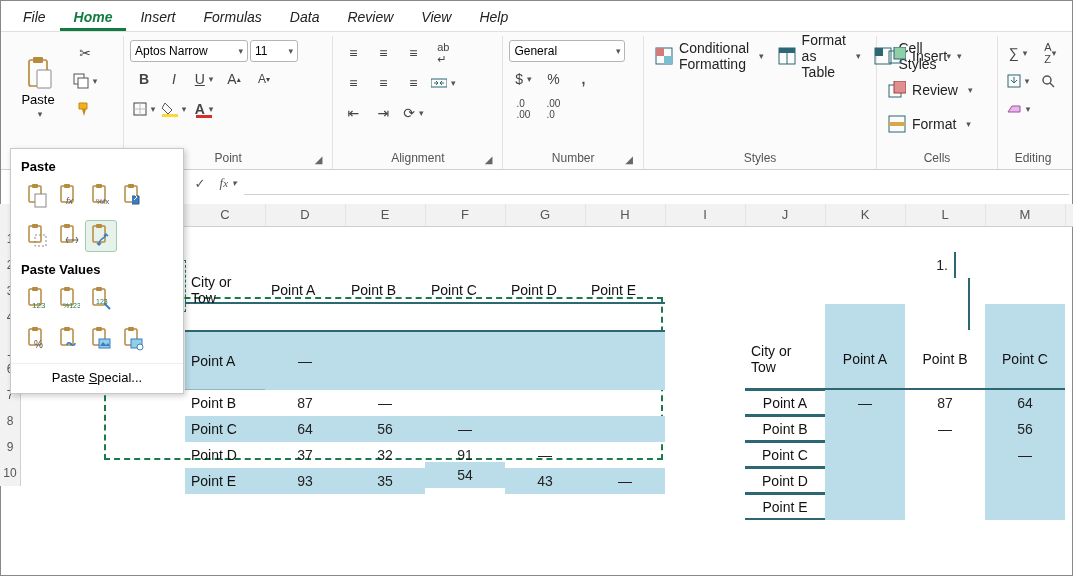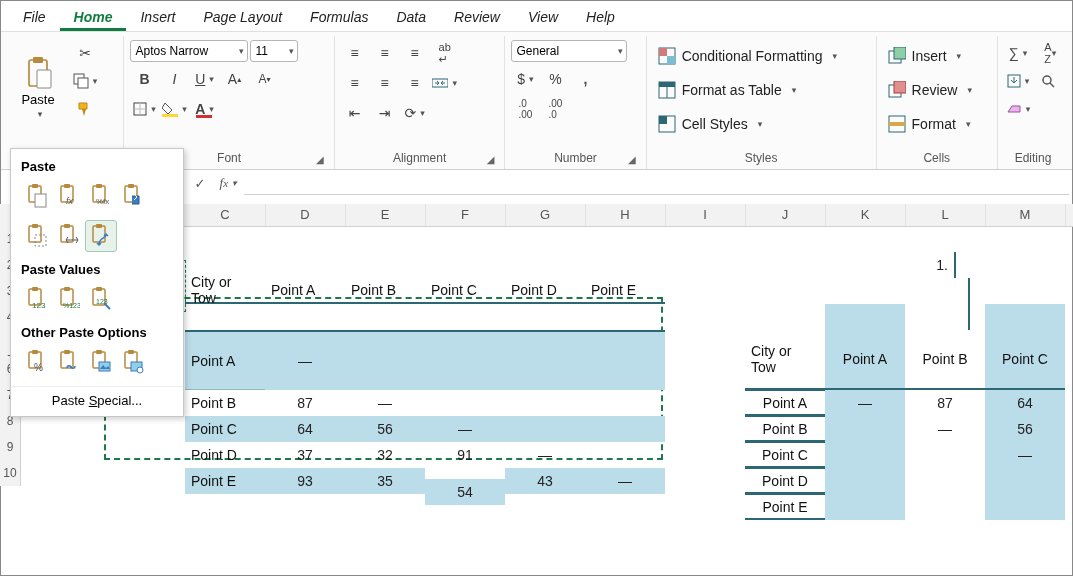--- a/index.html
+++ b/index.html
@@ -49,21 +49,20 @@
   .center { justify-content:center; }
   .marq { position:absolute; border:2px dashed #1a7a4c; pointer-events:none; }
 </style>
 </head>
 <body>
 
 <div class="menubar">
   <div class="mi">File</div>
   <div class="mi active">Home</div>
   <div class="mi">Insert</div>
-  <div class="mi">Page Layout</div>
   <div class="mi">Formulas</div>
   <div class="mi">Data</div>
   <div class="mi">Review</div>
   <div class="mi">View</div>
   <div class="mi">Help</div>
 </div>
 
 <div class="ribbon">
 
   <div class="group" style="width:108px">
@@ -141,21 +140,21 @@
             </svg>
             <span class="caret">▾</span>
           </div>
         <div class="ic">
             <span style="font-weight:bold">A</span>
             <span style="position:absolute;width:16px;height:3px;background:#d32f2f;margin-top:14px"></span>
             <span class="caret">▾</span>
           </div>
       </div>
     </div>
-    <div class="group-label"><span>Font</span><span class="dlg">◢</span></div>
+    <div class="group-label"><span>Point</span><span class="dlg">◢</span></div>
   </div>
 
   <div class="group" style="width:160px">
     <div class="group-body" style="flex-direction:column; gap:4px">
       <div class="row">
         <div class="ic">≡</div>
         <div class="ic">≡</div>
         <div class="ic">≡</div>
         <div class="ic">
             <span style="font-size:11px">ab<br>↵</span>
@@ -197,21 +196,21 @@
       </div>
       <div class="row">
         <div class="ic" style="font-size:10px">.0<br>.00</div>
         <div class="ic" style="font-size:10px">.00<br>.0</div>
       </div>
     </div>
     <div class="group-label"><span>Number</span><span class="dlg">◢</span></div>
   </div>
 
   <div class="group" style="width:220px">
-    <div class="group-body" style="flex-direction:column; gap:2px">
+    <div class="group-body" style="flex-direction:row; gap:2px">
       <div class="textbtn">
           <svg class="sq" viewBox="0 0 18 18">
             <rect x="1" y="1" width="16" height="16" fill="none" stroke="#2e6774"></rect>
             <rect x="1" y="1" width="8" height="8" fill="#d17b7b"></rect>
             <rect x="9" y="9" width="8" height="8" fill="#7bbdd1"></rect>
           </svg>
           <span>Conditional Formatting</span>
           <span class="caret">▾</span>
         </div>
       <div class="textbtn">
@@ -373,21 +372,20 @@
       </div>
     <div class="pm-ic">
         <svg>
           <rect x="3" y="2" width="12" height="16" rx="1" fill="none" stroke="#b78b3f" stroke-width="1.5"></rect>
           <rect x="6" y="0" width="6" height="4" rx="1" fill="#b78b3f"></rect>
           <text x="6" y="17" font-size="7" fill="#2a7a4a">123</text>
           <path d="M14 16 L20 22" stroke="#3b7dbf" stroke-width="2"></path>
         </svg>
       </div>
   </div>
-  <div class="pm-head">Other Paste Options</div>
   <div class="pm-row">
     <div class="pm-ic">
         <svg>
           <rect x="3" y="2" width="12" height="16" rx="1" fill="none" stroke="#b78b3f" stroke-width="1.5"></rect>
           <rect x="6" y="0" width="6" height="4" rx="1" fill="#b78b3f"></rect>
           <text x="8" y="21" font-size="10" fill="#555">%</text>
         </svg>
       </div>
     <div class="pm-ic">
         <svg>
@@ -483,21 +481,21 @@
       <div class="cell bluebg  center" style="left: 585px; width: 80px; top: 190px; height: 26px;"></div>
       <div class="cell  hdrcell" style="left: 185px; width: 80px; top: 216px; height: 26px;">Point D</div>
       <div class="cell  center" style="left: 265px; width: 80px; top: 216px; height: 26px;">37</div>
       <div class="cell  center" style="left: 345px; width: 80px; top: 216px; height: 26px;">32</div>
       <div class="cell  center" style="left: 425px; width: 80px; top: 216px; height: 26px;">91</div>
       <div class="cell  center" style="left: 505px; width: 80px; top: 216px; height: 26px;">—</div>
       <div class="cell  center" style="left: 585px; width: 80px; top: 216px; height: 26px;"></div>
       <div class="cell bluebg  hdrcell" style="left: 185px; width: 80px; top: 242px; height: 26px;">Point E</div>
       <div class="cell bluebg  center" style="left: 265px; width: 80px; top: 242px; height: 26px; text-align: center;">93</div>
       <div class="cell bluebg  center" style="left: 345px; width: 80px; top: 242px; height: 26px;">35</div>
-      <div class="cell bluebg  center" style="left: 425px; width: 80px; top: 253px; height: 26px;">54</div>
+      <div class="cell bluebg  center" style="left: 425px; width: 80px; top: 236px; height: 26px;">54</div>
       <div class="cell bluebg  center" style="left: 505px; width: 80px; top: 242px; height: 26px;">43</div>
       <div class="cell bluebg  center" style="left: 585px; width: 80px; top: 242px; height: 26px;">—</div>
       <div class="cell " style="left: 876px; width: 80px; top: 26px; height: 26px; justify-content: flex-end; border-right: 2px solid rgb(46, 103, 116);">1.</div>
       <div class="cell hdrcell thick-bot" style="left: 745px; width: 80px; top: 104px; height: 60px;">City or Tow</div>
       <div class="cell bluebg hdrcell thick-bot" style="left: 825px; width: 80px; top: 104px; height: 60px; justify-content: center;">Point A</div>
       <div class="cell hdrcell thick-bot" style="left: 905px; width: 80px; top: 104px; height: 60px; justify-content: center;">Point B</div>
       <div class="cell bluebg hdrcell thick-bot" style="left: 985px; width: 80px; top: 104px; height: 60px; justify-content: center;">Point C</div>
       <div class="cell bluebg" style="left: 825px; width: 80px; top: 78px; height: 26px;"></div>
       <div class="cell bluebg" style="left: 985px; width: 80px; top: 78px; height: 26px;"></div>
       <div class="cell hdrcell center thick-bot" style="left: 745px; width: 80px; top: 164px; height: 26px; border-top: 1px solid rgb(46, 103, 116);">Point A</div>

